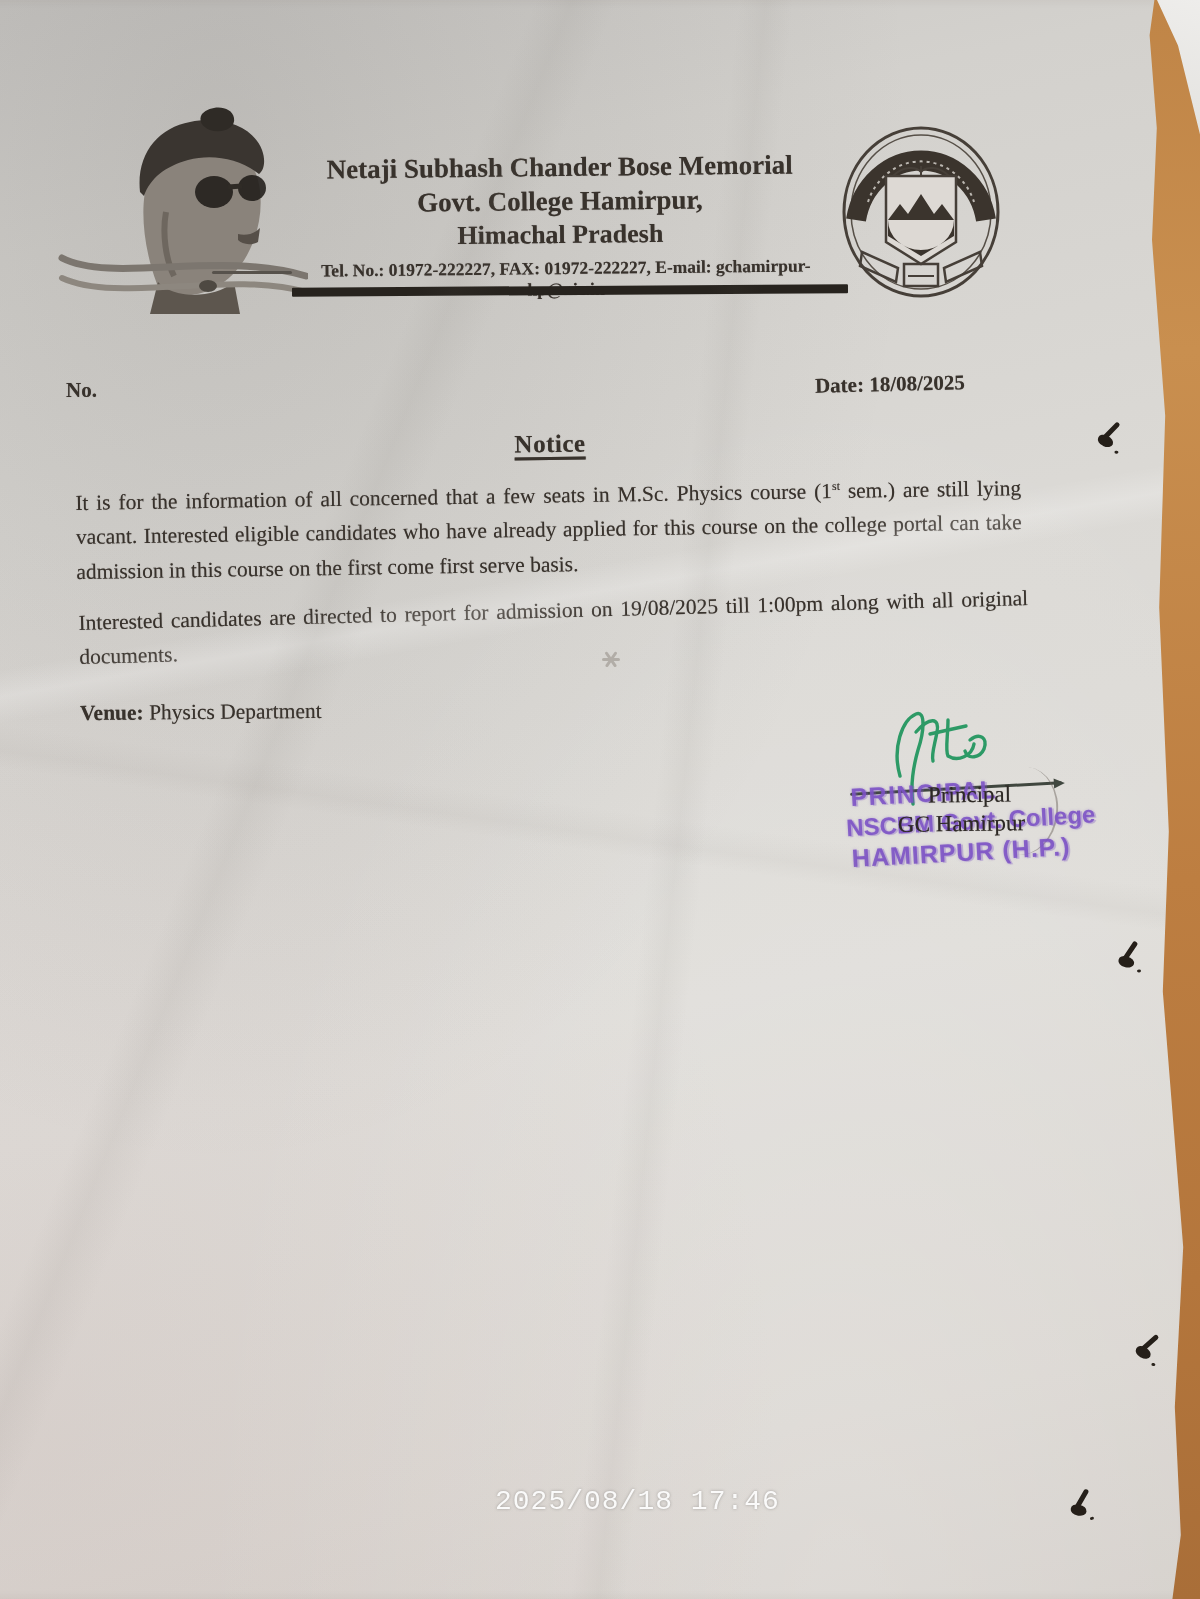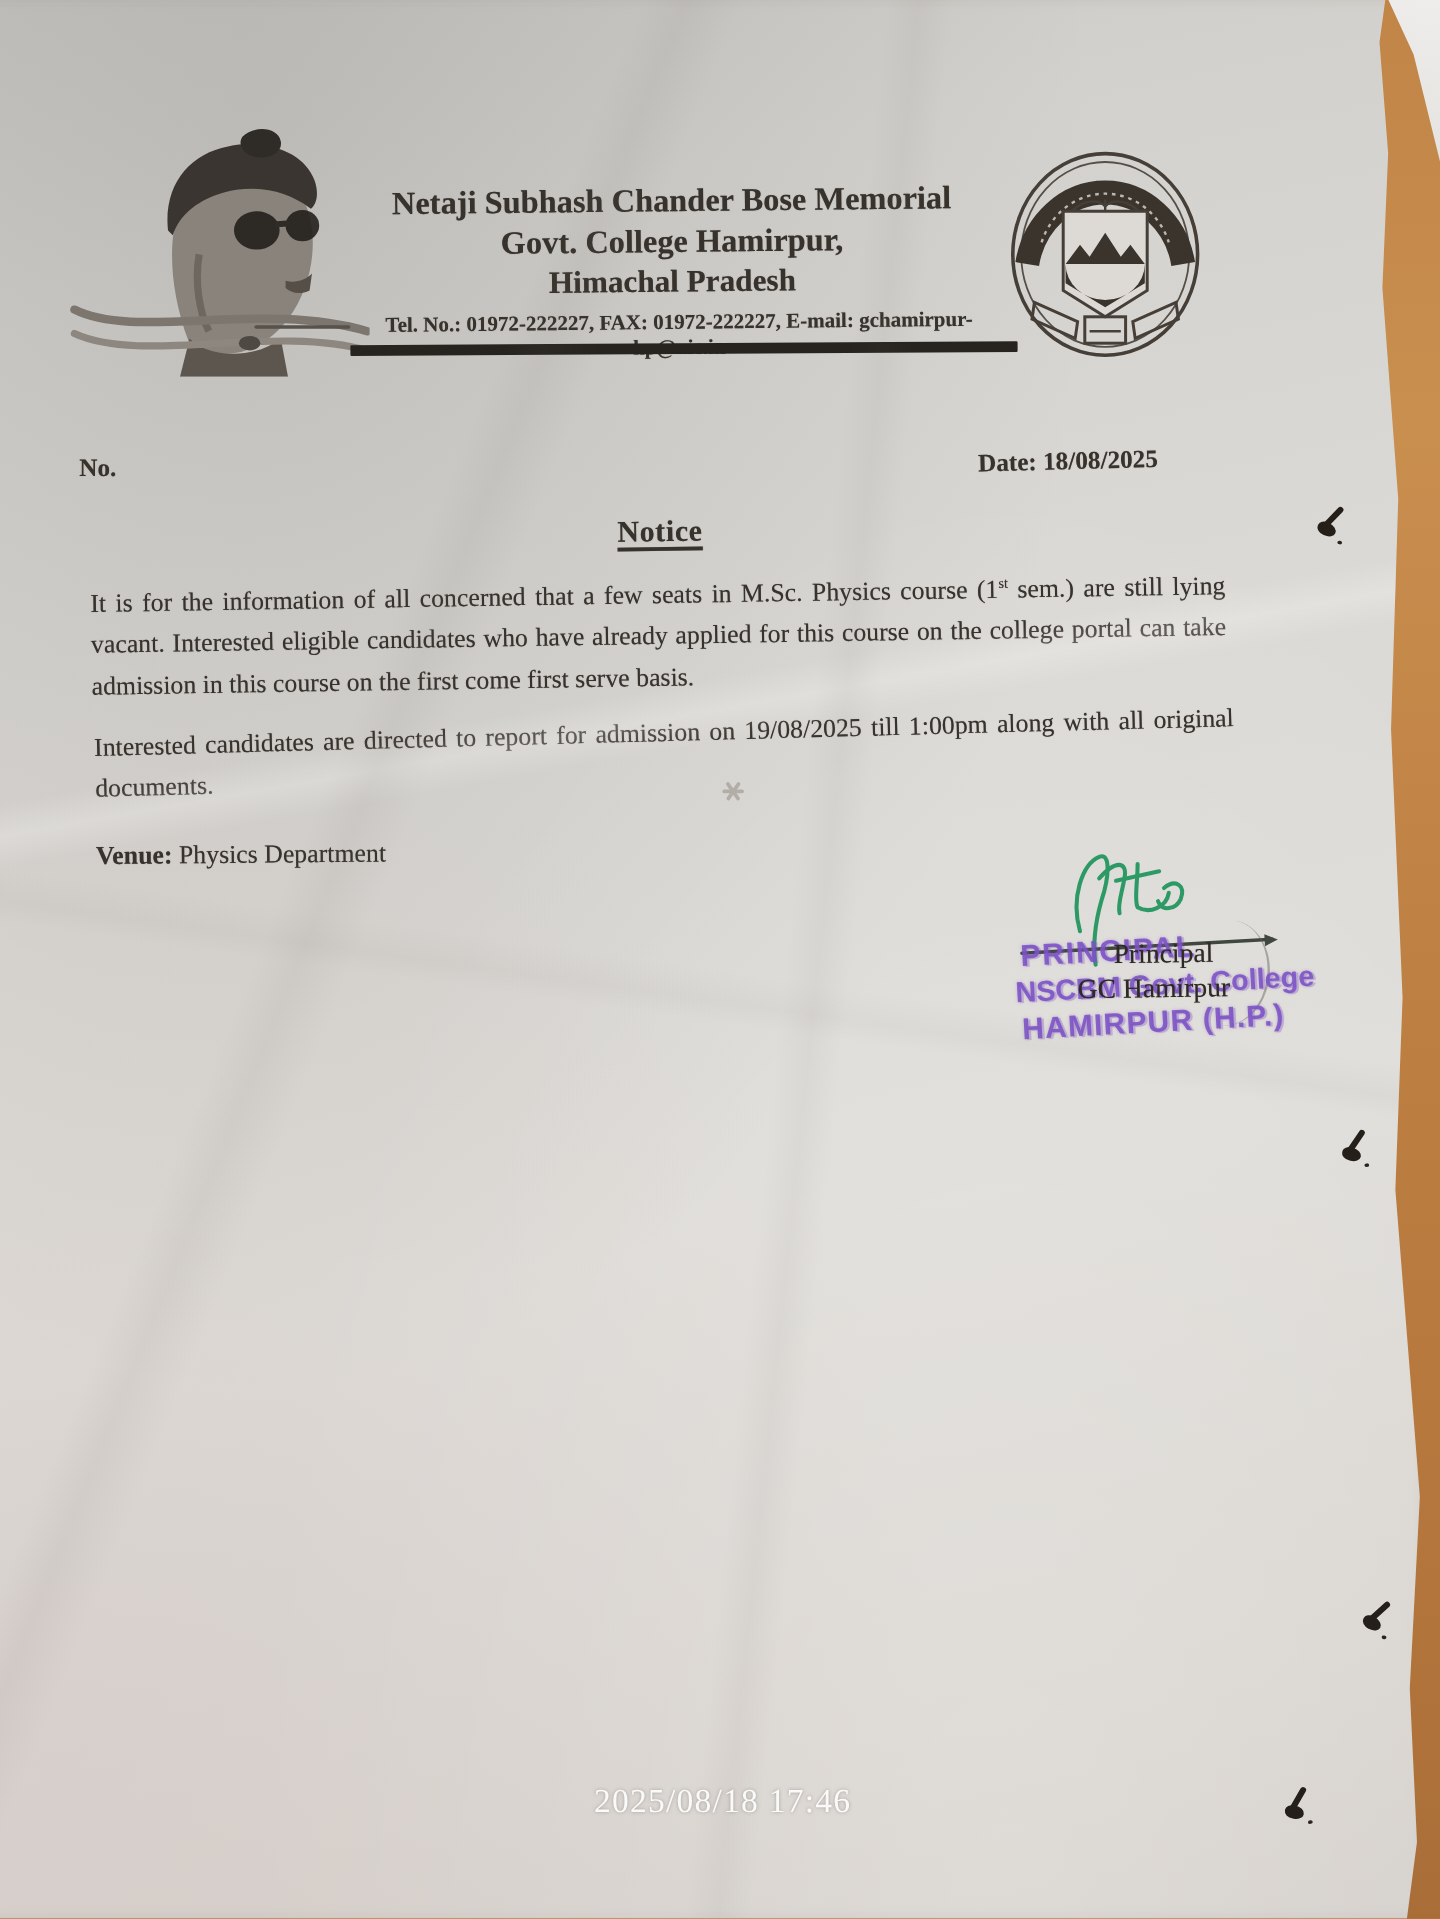--- a/index.html
+++ b/index.html
@@ -90,21 +90,21 @@
   .ink-mark .blob{position:absolute;left:2px;top:18px;width:16px;height:11px;background:#251f19;
     border-radius:45% 55% 50% 50%;transform:rotate(18deg);}
   .ink-mark .dot{position:absolute;left:20px;top:32px;width:4px;height:3px;background:#2a241d;
     border-radius:50%;}
   .smudge{left:602px;top:652px;width:18px;height:14px;opacity:.5;}
   .smudge span{position:absolute;left:0;top:6px;width:18px;height:2.5px;background:#8d867e;border-radius:2px;}
   .smudge span:nth-child(2){transform:rotate(55deg);}
   .smudge span:nth-child(3){transform:rotate(-55deg);}
 
   
-  .timestamp{left:495px;top:1486px;font-family:Liberation Serif, serif;font-size:28px;
+  .timestamp{left:495px;top:1486px;font-family:Liberation Mono, monospace;font-size:28px;
     color:rgba(255,255,255,.93);letter-spacing:1px;text-shadow:0 0 3px rgba(120,118,115,.6);}
 </style>
 </head>
 <body>
 
 <div class="table-bg"></div>
 <div class="second-sheet"></div>
 
 <div class="paper">
 

